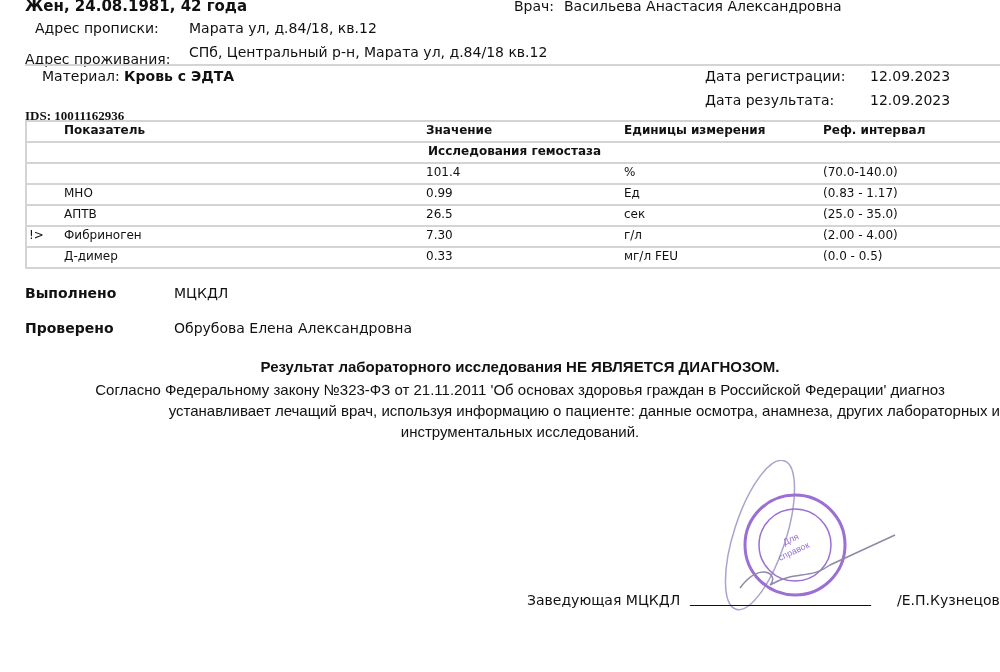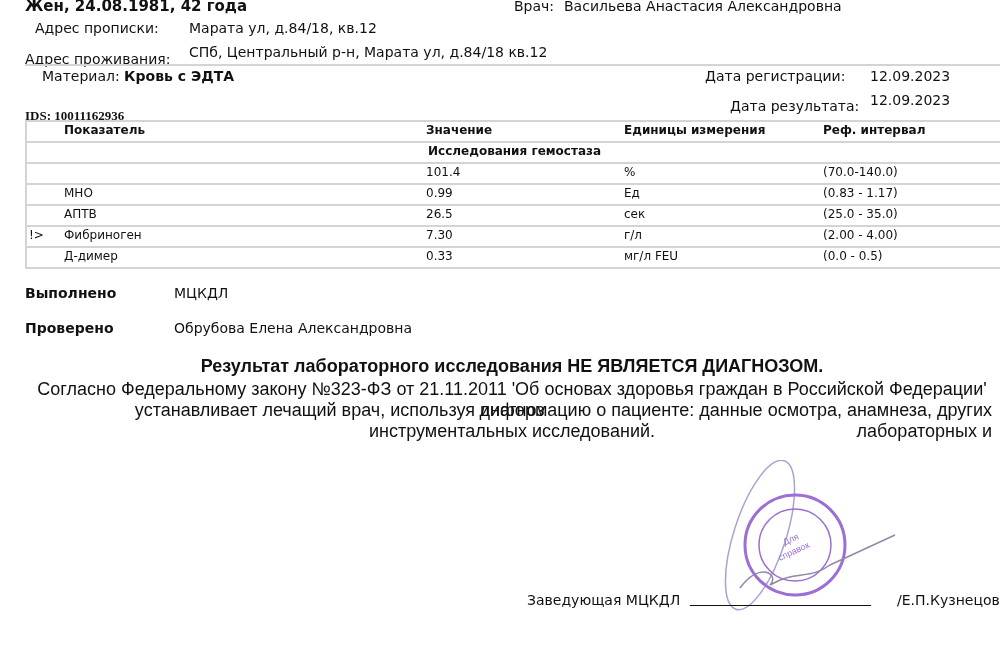--- a/index.html
+++ b/index.html
@@ -15,22 +15,22 @@
            border-left:2px solid #d4d4d4; }
     .row { position:relative; height:21px; border-top:2px solid #d4d4d4; box-sizing:border-box; }
     .row:last-child { border-bottom:2px solid #d4d4d4; height:23px; }
     .cell { position:absolute; top:1px; white-space:nowrap; font-size:12px; }
     .c-flag { left:2px; }
     .c-name { left:37px; }
     .c-val  { left:399px; }
     .c-unit { left:597px; }
     .c-ref  { left:796px; }
     .section { left:401px; font-weight:bold; }
-    .disclaimer { position:absolute; left:32px; width:960px; text-align:center;
-                  font-family:"Liberation Sans",sans-serif; font-size:18px; line-height:21px; }
+    .disclaimer { position:absolute; left:40px; width:960px; text-align:center;
+                  font-family:"Liberation Sans",sans-serif; font-size:15px; line-height:21px; }
     .stamp { position:absolute; left:700px; top:460px; width:200px; height:160px; }
   </style>
 </head>
 <body>
 
 <div class="abs bold" style="left:25px; top:-3px; font-size:15px;">Жен, 24.08.1981, 42 года</div>
 <div class="abs" style="left:514px; top:-2px;">Врач:</div>
 <div class="abs" style="left:564px; top:-2px;">Васильева Анастасия Александровна</div>
 
 <div class="abs" style="left:35px; top:20px;text-align:right;">Адрес прописки:</div>
@@ -42,21 +42,21 @@
 <div class="hline" style="left:25px; top:64px; width:975px;"></div>
 
 <div class="abs" style="left:25px; top:68px;margin-left:17px;">
   <span>Материал:</span>
   <span class="bold">Кровь с ЭДТА</span>
 </div>
 <div class="abs bold" style="left:25px; top:108px; font-size:13px;font-family:Liberation Serif, serif;">IDS: 10011162936</div>
 
 <div class="abs" style="left:705px; top:68px;">Дата регистрации:</div>
 <div class="abs" style="left:870px; top:68px;">12.09.2023</div>
-<div class="abs" style="left:705px; top:98px;margin-left:25px;">Дата результата:</div>
+<div class="abs" style="left:705px; top:92px;">Дата результата:</div>
 <div class="abs" style="left:870px; top:92px;">12.09.2023</div>
 
 <div class="tbl">
   <div class="row">
     <span class="cell c-name bold">Показатель</span>
     <span class="cell c-val bold">Значение</span>
     <span class="cell c-unit bold">Единицы измерения</span>
     <span class="cell c-ref bold">Реф. интервал</span>
   </div>
   <div class="row">

